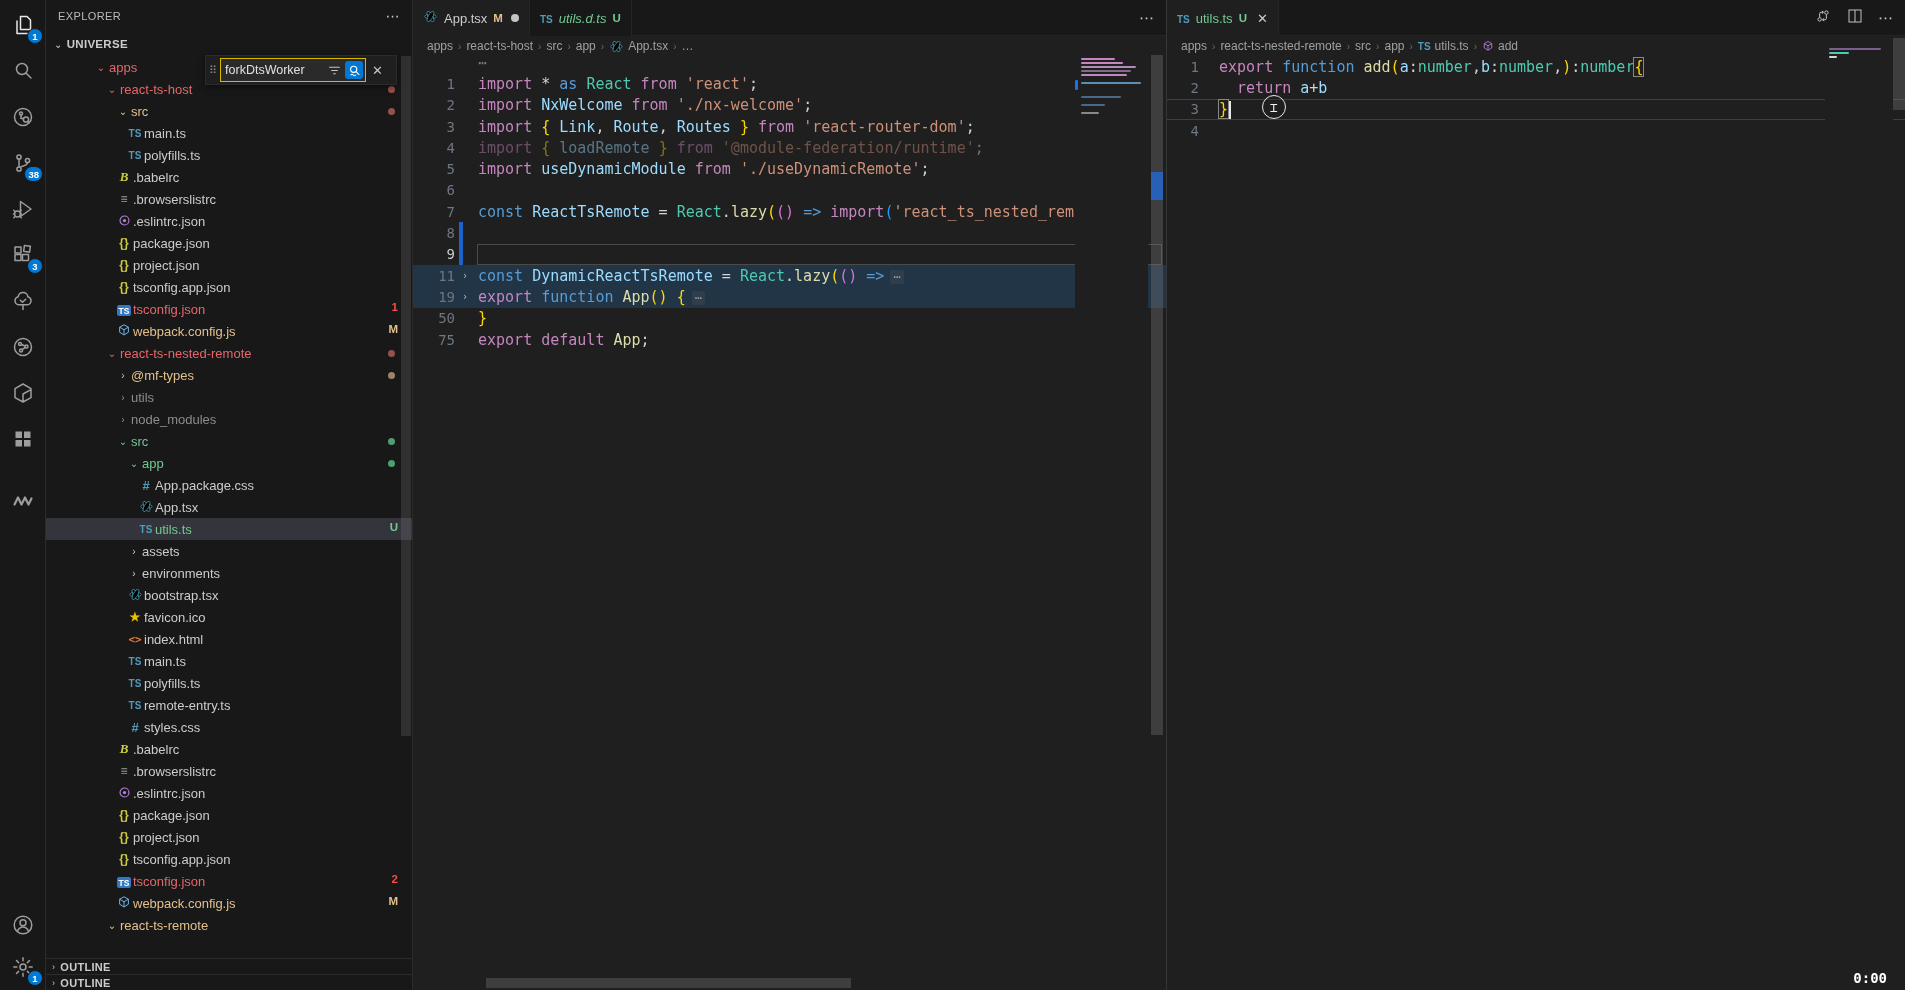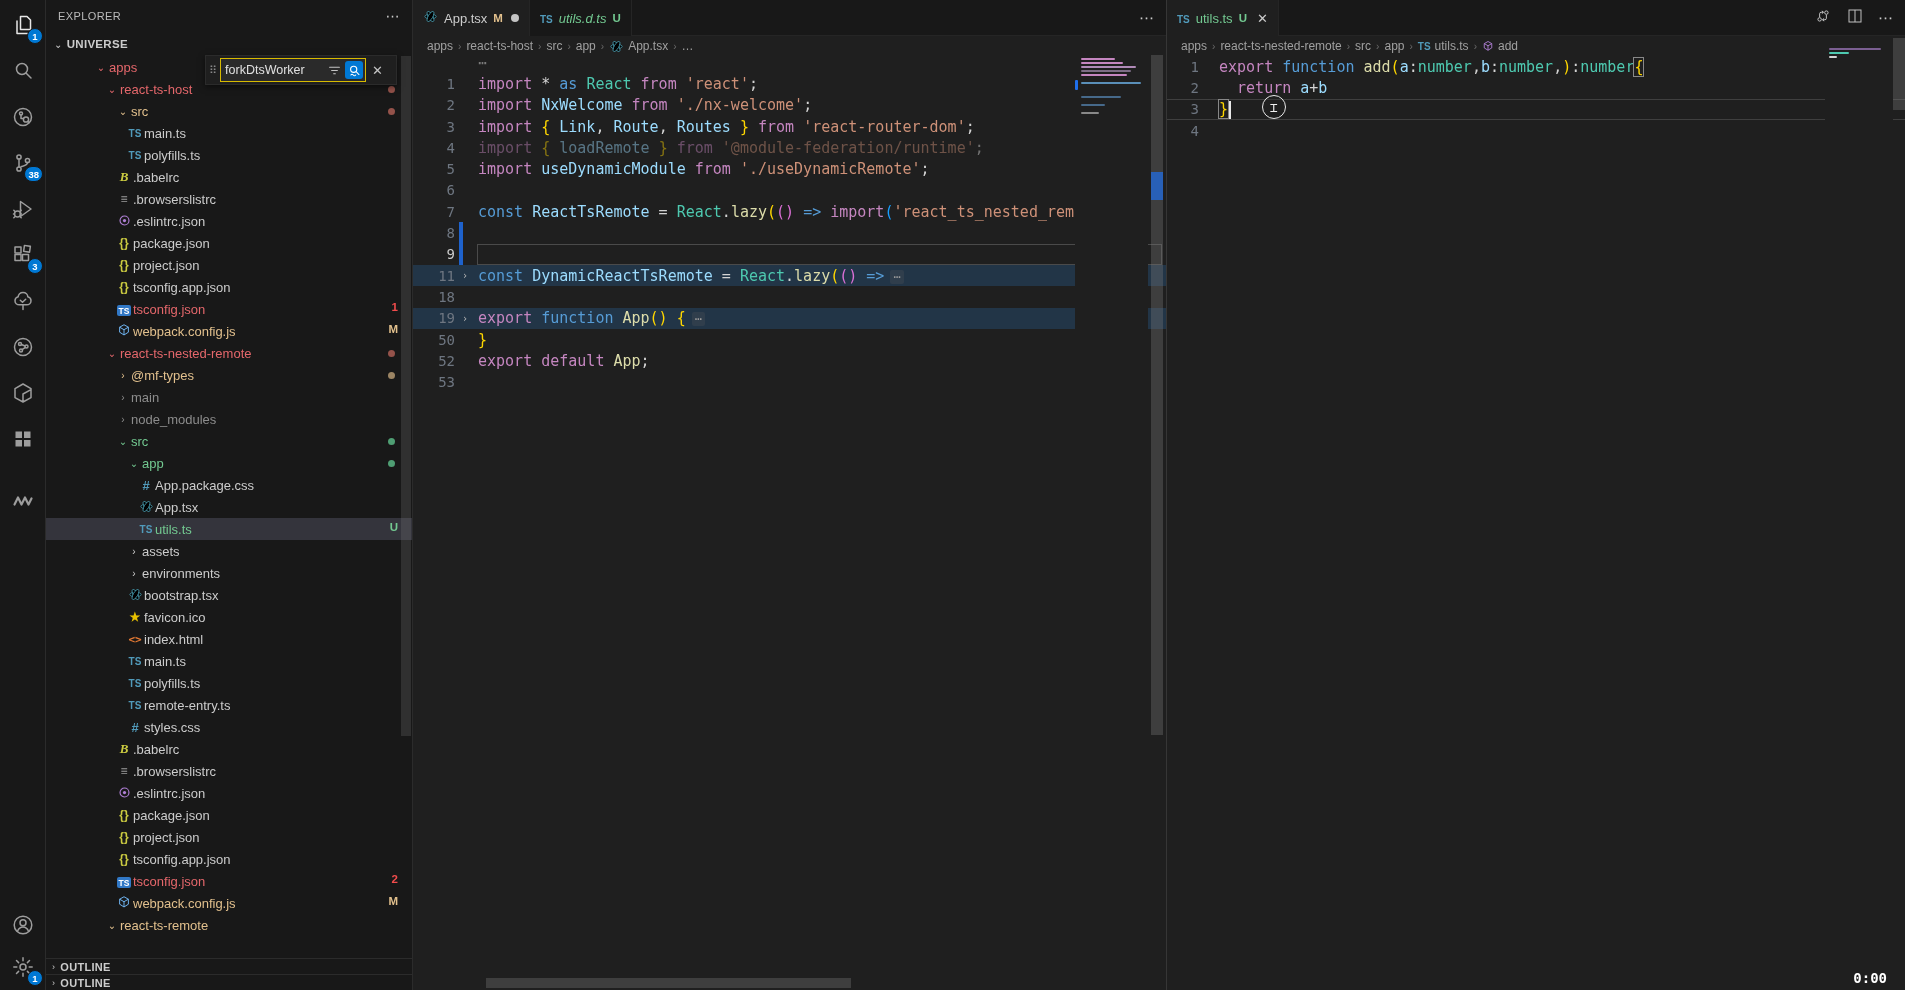--- a/index.html
+++ b/index.html
@@ -304,21 +304,21 @@
         <span>react-ts-nested-remote</span>
         <span class="dotb d-err"></span>
       </div>
       <div class="trow c-yel" style="padding-left: 69px;">
         <span class="chev">›</span>
         <span>@mf-types</span>
         <span class="dotb d-mod"></span>
       </div>
       <div class="trow c-gray" style="padding-left: 69px;">
         <span class="chev">›</span>
-        <span>main</span>
+        <span>utils</span>
       </div>
       <div class="trow c-gray" style="padding-left: 69px;">
         <span class="chev">›</span>
         <span>node_modules</span>
       </div>
       <div class="trow c-grn" style="padding-left: 69px;">
         <span class="chev">⌄</span>
         <span>src</span>
         <span class="dotb d-new"></span>
       </div>
@@ -518,25 +518,23 @@
       <div class="cline"><span class="gut" style="width:42px">1</span><span class="fold-chev"></span><span class="ctext" style="padding-left:3px"><span class="tok-k">import</span><span class="tok-p"> * </span><span class="tok-s">as</span><span class="tok-p"> </span><span class="tok-t">React</span><span class="tok-p"> </span><span class="tok-k">from</span><span class="tok-p"> </span><span class="tok-r">'react'</span><span class="tok-p">;</span></span></div>
       <div class="cline"><span class="gut" style="width:42px">2</span><span class="fold-chev"></span><span class="ctext" style="padding-left:3px"><span class="tok-k">import</span><span class="tok-p"> </span><span class="tok-v">NxWelcome</span><span class="tok-p"> </span><span class="tok-k">from</span><span class="tok-p"> </span><span class="tok-r">'./nx-welcome'</span><span class="tok-p">;</span></span></div>
       <div class="cline"><span class="gut" style="width:42px">3</span><span class="fold-chev"></span><span class="ctext" style="padding-left:3px"><span class="tok-k">import</span><span class="tok-p"> </span><span class="tok-y">{</span><span class="tok-p"> </span><span class="tok-v">Link</span><span class="tok-p">, </span><span class="tok-v">Route</span><span class="tok-p">, </span><span class="tok-v">Routes</span><span class="tok-p"> </span><span class="tok-y">}</span><span class="tok-p"> </span><span class="tok-k">from</span><span class="tok-p"> </span><span class="tok-r">'react-router-dom'</span><span class="tok-p">;</span></span></div>
       <div class="cline dim"><span class="gut" style="width:42px">4</span><span class="fold-chev"></span><span class="ctext" style="padding-left:3px"><span class="tok-k">import</span><span class="tok-p"> </span><span class="tok-y">{</span><span class="tok-p"> </span><span class="tok-v">loadRemote</span><span class="tok-p"> </span><span class="tok-y">}</span><span class="tok-p"> </span><span class="tok-k">from</span><span class="tok-p"> </span><span class="tok-r">'@module-federation/runtime'</span><span class="tok-p">;</span></span></div>
       <div class="cline"><span class="gut" style="width:42px">5</span><span class="fold-chev"></span><span class="ctext" style="padding-left:3px"><span class="tok-k">import</span><span class="tok-p"> </span><span class="tok-v">useDynamicModule</span><span class="tok-p"> </span><span class="tok-k">from</span><span class="tok-p"> </span><span class="tok-r">'./useDynamicRemote'</span><span class="tok-p">;</span></span></div>
       <div class="cline"><span class="gut" style="width:42px">6</span><span class="fold-chev"></span><span class="ctext" style="padding-left:3px"></span></div>
       <div class="cline"><span class="gut" style="width:42px">7</span><span class="fold-chev"></span><span class="ctext" style="padding-left:3px"><span class="tok-s">const</span><span class="tok-p"> </span><span class="tok-v">ReactTsRemote</span><span class="tok-p"> = </span><span class="tok-t">React</span><span class="tok-p">.</span><span class="tok-f">lazy</span><span class="tok-y">(</span><span class="tok-m">()</span><span class="tok-p"> </span><span class="tok-s">=&gt;</span><span class="tok-p"> </span><span class="tok-k">import</span><span class="tok-u">(</span><span class="tok-r">'react_ts_nested_remote/</span></span></div>
       <div class="cline"><span class="gitmark" style="left:46px"></span><span class="gut" style="width:42px">8</span><span class="fold-chev"></span><span class="ctext" style="padding-left:3px"></span></div>
       <div class="cline boxed"><span class="gitmark" style="left:46px"></span><span class="gut on" style="width:42px">9</span><span class="fold-chev"></span><span class="ctext" style="padding-left:3px"></span></div>
       <div class="cline hl"><span class="gut" style="width:42px">11</span><span class="fold-chev">›</span><span class="ctext" style="padding-left:3px"><span class="tok-s">const</span><span class="tok-p"> </span><span class="tok-v">DynamicReactTsRemote</span><span class="tok-p"> = </span><span class="tok-t">React</span><span class="tok-p">.</span><span class="tok-f">lazy</span><span class="tok-y">(</span><span class="tok-m">()</span><span class="tok-p"> </span><span class="tok-s">=&gt;</span><span class="tok-d">⋯</span></span></div>
-      <div class="cline"><span class="gut" style="width:42px">18</span><span class="fold-chev"></span><span class="ctext" style="padding-left:3px"></span></div>
       <div class="cline hl"><span class="gut" style="width:42px">19</span><span class="fold-chev">›</span><span class="ctext" style="padding-left:3px"><span class="tok-k">export</span><span class="tok-p"> </span><span class="tok-s">function</span><span class="tok-p"> </span><span class="tok-f">App</span><span class="tok-y">()</span><span class="tok-p"> </span><span class="tok-y">{</span><span class="tok-d">⋯</span></span></div>
       <div class="cline"><span class="gut" style="width:42px">50</span><span class="fold-chev"></span><span class="ctext" style="padding-left:3px"><span class="tok-y">}</span></span></div>
-      <div class="cline"><span class="gut" style="width:42px">52</span><span class="fold-chev"></span><span class="ctext" style="padding-left:3px"><span class="tok-k">export</span><span class="tok-p"> </span><span class="tok-k">default</span><span class="tok-p"> </span><span class="tok-f">App</span><span class="tok-p">;</span></span></div>
-      <div class="cline"><span class="gut" style="width:42px">53</span><span class="fold-chev"></span><span class="ctext" style="padding-left:3px"></span></div>
+      <div class="cline"><span class="gut" style="width:42px">75</span><span class="fold-chev"></span><span class="ctext" style="padding-left:3px"><span class="tok-k">export</span><span class="tok-p"> </span><span class="tok-k">default</span><span class="tok-p"> </span><span class="tok-f">App</span><span class="tok-p">;</span></span></div>
     </div>
 
   <div class="minimap" style="left:662px; top:52px; width:73px; height:420px;">
     <div class="mm-bar" style="left:6px; top:6px;  width:34px; background:#c586c0;"></div>
     <div class="mm-bar" style="left:6px; top:10px; width:42px; background:#c586c0;"></div>
     <div class="mm-bar" style="left:6px; top:14px; width:55px; background:#b08ab8;"></div>
     <div class="mm-bar" style="left:6px; top:18px; width:50px; background:#7d6d86;"></div>
     <div class="mm-bar" style="left:6px; top:22px; width:46px; background:#c586c0;"></div>
     <div class="mm-bar" style="left:6px; top:30px; width:60px; background:#5a8fb8;"></div>
     <div class="mm-bar" style="left:0;   top:28px; width:3px; height:10px; background:#1f6feb;"></div>

